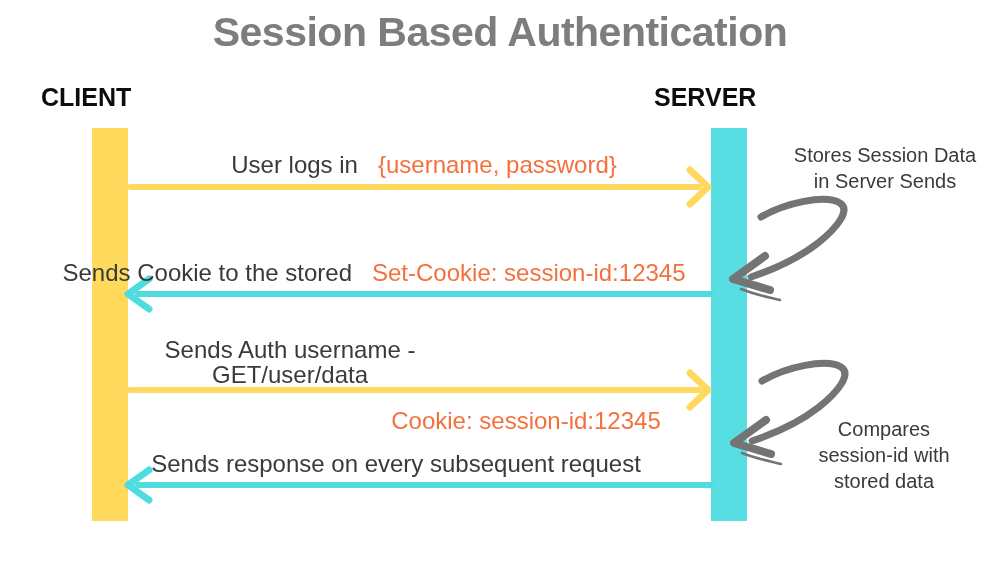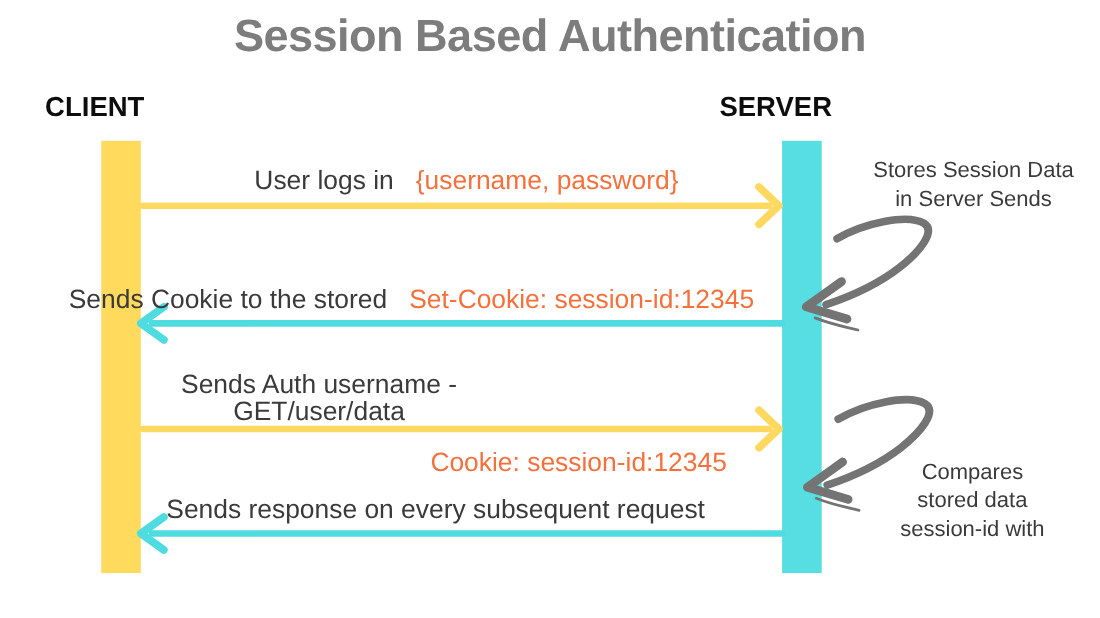--- a/index.html
+++ b/index.html
@@ -106,17 +106,17 @@
     <span>Sends response on every subsequent request</span>
   </div>
 
   <div class="note" style="left:885px;top:142px;">
     <div>Stores Session Data</div>
     <div>in Server Sends</div>
   </div>
 
   <div class="note" style="left:884px;top:416px;">
     <div>Compares</div>
+    <div>session-id with</div>
     <div>stored data</div>
-    <div>session-id with</div>
   </div>
 
 </div>
 
 </body></html>

